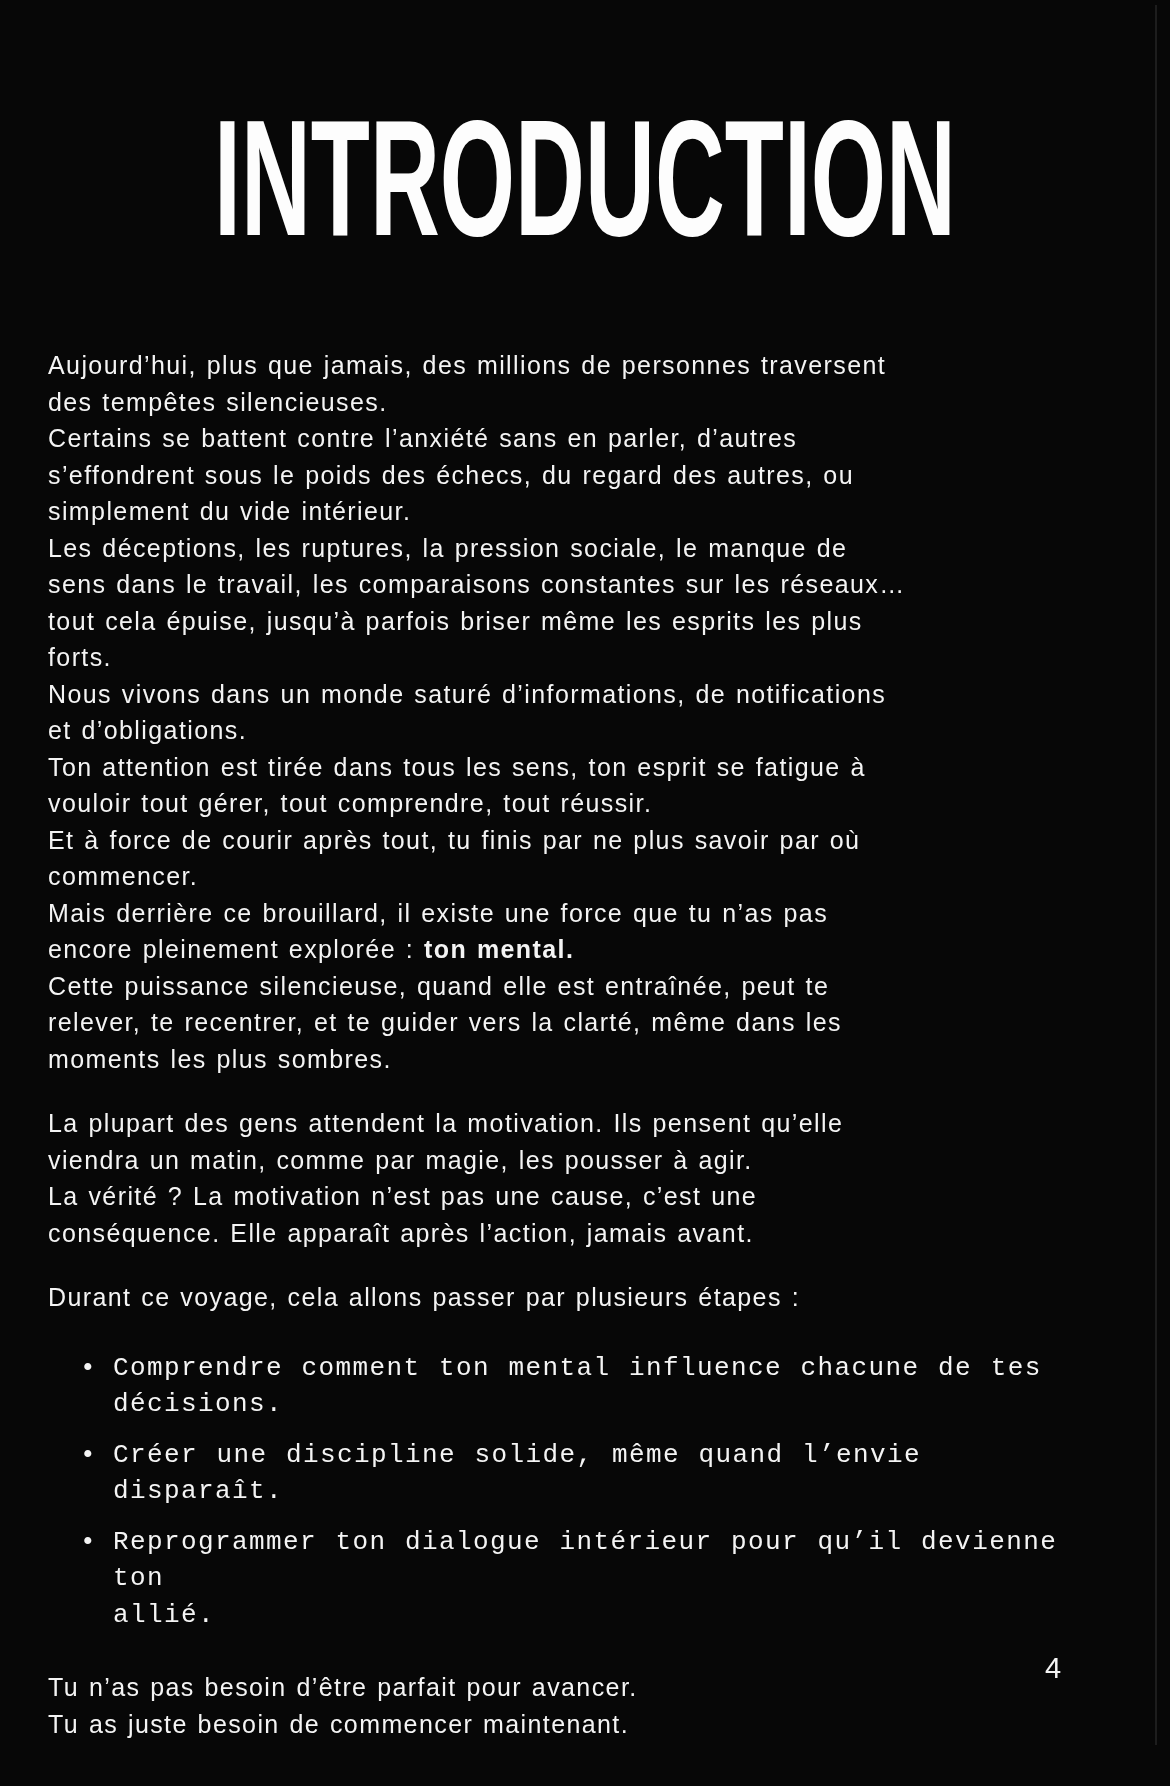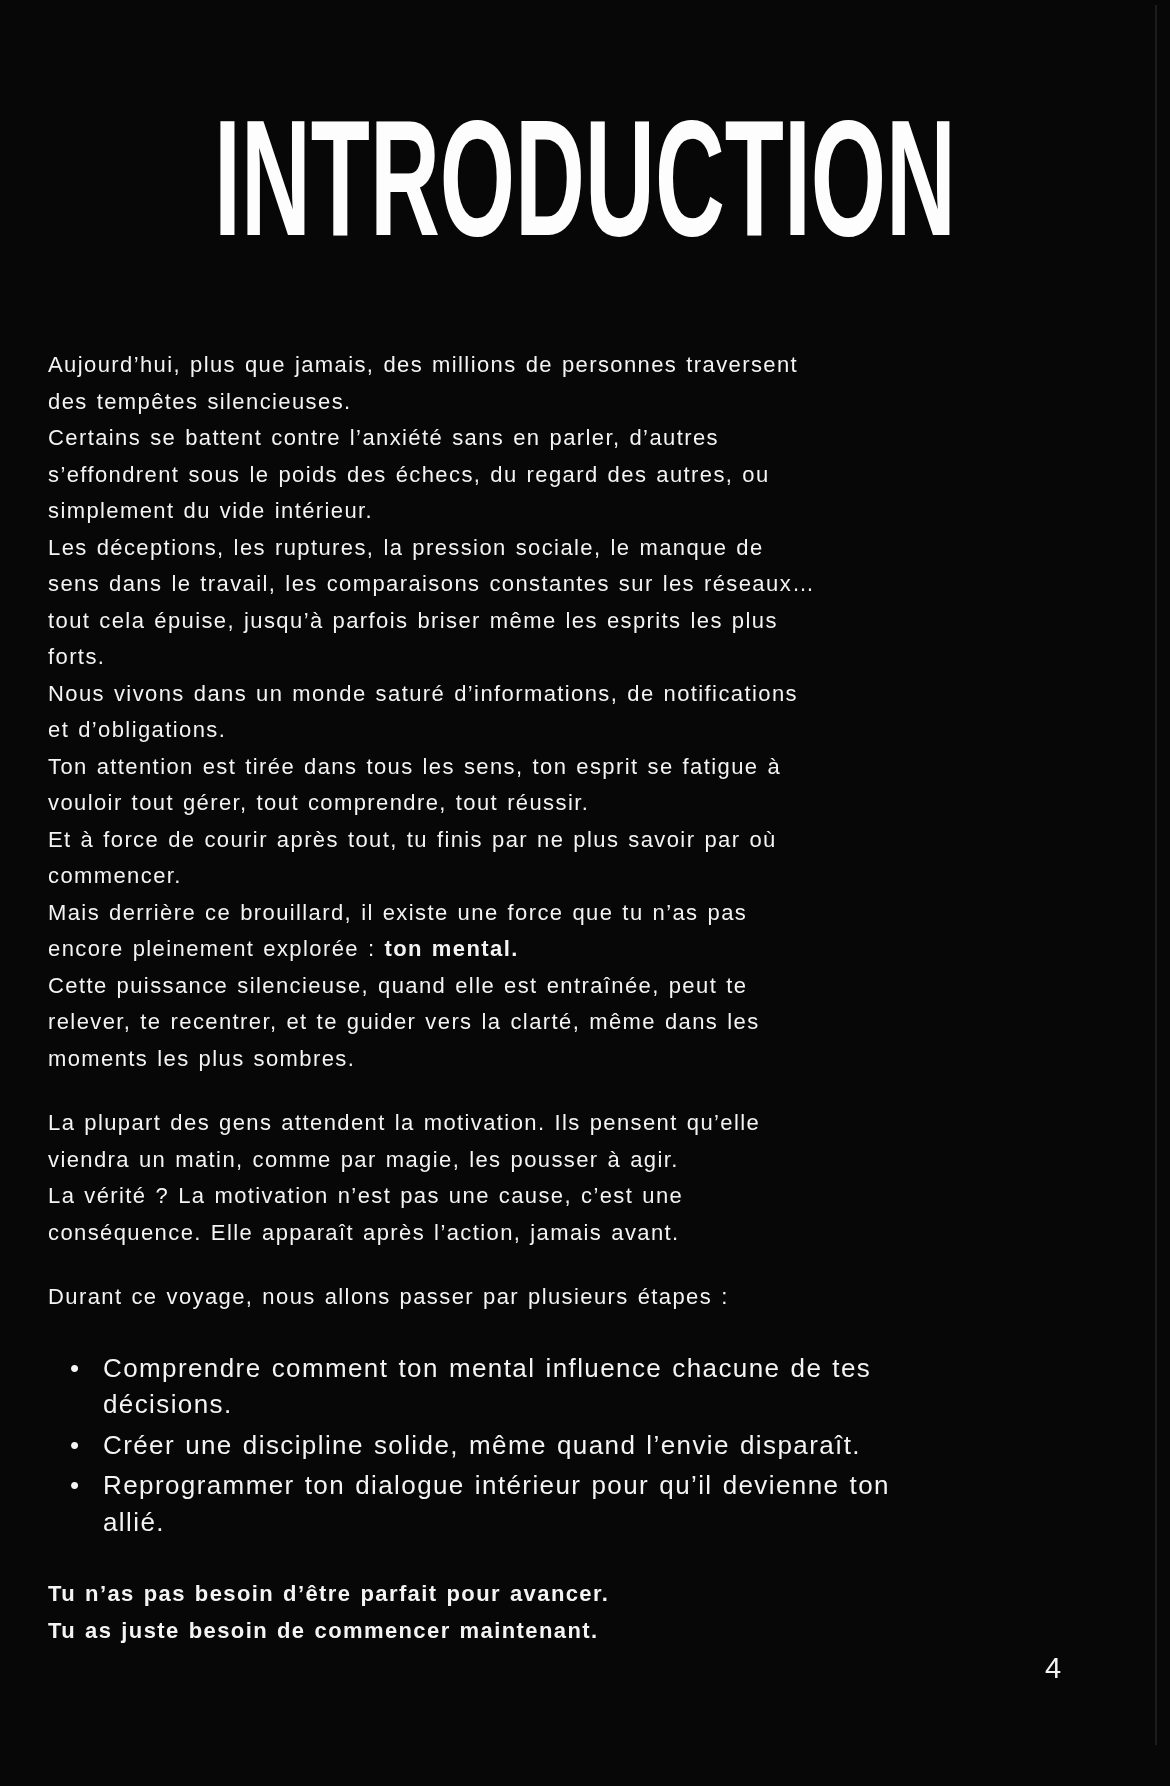--- a/index.html
+++ b/index.html
@@ -22,51 +22,52 @@
   .title-svg{display:block;margin-top:80px;}
   .title-svg text{
     fill:var(--title);
     font-family:"Liberation Sans","DejaVu Sans",sans-serif;
     font-weight:700;
     font-size:166px;
   }
   .content{margin:97px 48px 0;}
   .para{
     margin:0;
-    font-size:22px;
+    font-size:25px;
     line-height:36.5px;
     letter-spacing:1.4px;
     word-spacing:1.5px;
     white-space:pre-line;
   }
   .gap{margin-top:28px;}
   .bold{font-weight:700;}
   .steps{
     margin:34px 0 0;
     padding:0 0 0 51px;
     list-style:none;
   }
   .step{
     position:relative;
-    margin:4px;
+    margin:14px;
     font-size:26px;
     line-height:36.5px;
     letter-spacing:1.4px;
     word-spacing:1.5px;
     white-space:pre-line;
+    font-family:Liberation Mono, monospace;
   }
   .step::before{
     content:"\2022";
     position:absolute;
     left:-33px;
     top:0;
     font-size:26px;
     color:var(--text);
   }
-  .closing{margin-top:36px;font-weight:bold;}
+  .closing{margin-top:36px;}
   .page-number{
     position:absolute;
     left:1036px;
     top:1652px;
     width:34px;
     text-align:center;
     font-size:29px;
     color:var(--text);
   }
   .edge-line{
@@ -107,21 +108,21 @@
 encore pleinement explorée : </span><span class="bold">ton mental.</span><span>
 Cette puissance silencieuse, quand elle est entraînée, peut te
 relever, te recentrer, et te guider vers la clarté, même dans les
 moments les plus sombres.</span></p>
 
     <p class="para gap">La plupart des gens attendent la motivation. Ils pensent qu’elle
 viendra un matin, comme par magie, les pousser à agir.
 La vérité ? La motivation n’est pas une cause, c’est une
 conséquence. Elle apparaît après l’action, jamais avant.</p>
 
-    <p class="para gap">Durant ce voyage, nous allons passer par plusieurs étapes :</p>
+    <p class="para gap">Durant ce voyage, cela allons passer par plusieurs étapes :</p>
 
     <ul class="steps">
       <li class="step">Comprendre comment ton mental influence chacune de tes
 décisions.</li>
       <li class="step">Créer une discipline solide, même quand l’envie disparaît.</li>
       <li class="step">Reprogrammer ton dialogue intérieur pour qu’il devienne ton
 allié.</li>
     </ul>
 
     <p class="para closing">Tu n’as pas besoin d’être parfait pour avancer.

